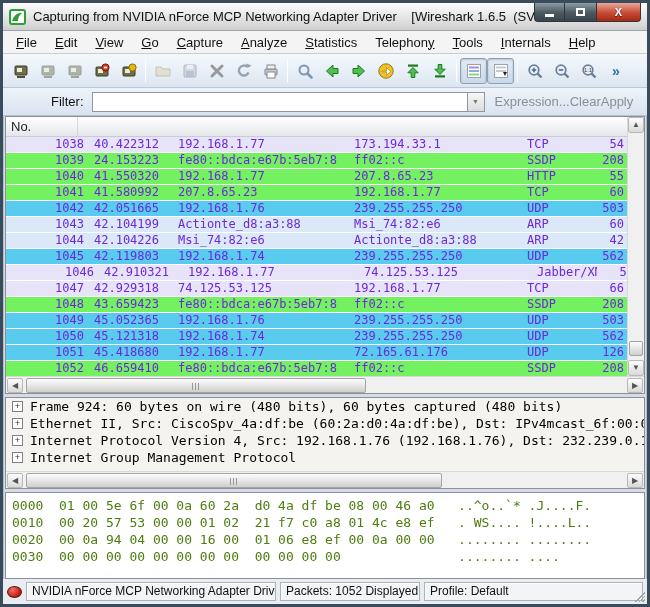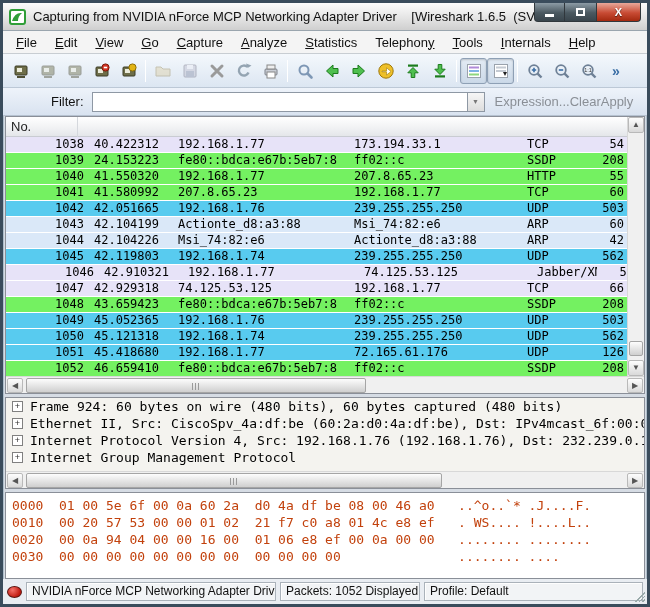--- a/index.html
+++ b/index.html
@@ -37,21 +37,21 @@
   .filterbar{ height:28px; background:linear-gradient(#EEF3FA,#D9E3F0); border-bottom:1px solid #B6C2D0; display:flex; align-items:center; padding:0 8px; font-size:13px; flex:0 0 28px;}
   .filter-label{ margin-right:8px; color:#111;margin-left:40px;}
   .filter-input{ height:20px; width:376px; border:1px solid #8E98A4; background:#fff; font-size:12px; padding:0 4px; font-family:"Liberation Sans",sans-serif;}
   .filter-drop{ width:17px; height:20px; border:1px solid #8E98A4; border-left:none; background:linear-gradient(#F6F6F6,#DDDDDD); display:flex; align-items:center; justify-content:center; font-size:7px; color:#777;}
   .filter-links{ display:flex; margin-left:10px; color:#8A8F96;}
   
   .list-pane{ flex:0 0 278px; background:#fff; border:1px solid #8A8F98; margin:0 2px; position:relative; overflow:hidden;}
   .list-header{ height:20px; background:linear-gradient(#FFFFFF,#F0F1F3 60%,#E4E6EA); border-bottom:1px solid #C9CCD2; display:flex; font-size:13px; color:#222; position:relative;flex-direction:column;}
   .hcell{ height:20px; line-height:19px; padding-left:5px; border-right:1px solid #D5D8DD; overflow:hidden; white-space:nowrap;}
   .rows{ position:absolute; top:20px; left:0; right:0; bottom:17px; overflow:hidden; background:#fff;}
-  .prow{ height:16px; display:flex; font-family:"DejaVu Sans Mono",monospace; font-size:12px; line-height:15px; color:#000000; border-bottom:1px solid #fff; white-space:pre; }
+  .prow{ height:16px; display:flex; font-family:"DejaVu Sans Mono",monospace; font-size:12px; line-height:15px; color:#6d28d9; border-bottom:1px solid #fff; white-space:pre; }
   .c-no{ width:80px; text-align:right; padding-right:2px; flex:0 0 80px;}
   .c-time{ width:78px; margin-left:8px; flex:0 0 78px; overflow:hidden;}
   .c-src{ width:179px; padding-left:6px; flex:0 0 179px; overflow:hidden;}
   .c-dst{ width:173px; padding-left:3px; flex:0 0 173px; overflow:hidden;}
   .c-proto{ width:63px; padding-left:3px; flex:0 0 63px; overflow:hidden;}
   .c-len{ width:37px; text-align:right; flex:0 0 37px; overflow:hidden;}
   
   .vsb{ position:absolute; top:0; right:0; bottom:17px; width:17px; background:#F0F0F0; border-left:1px solid #D8D8D8;}
   .sb-btn{ height:16px; width:100%; background:linear-gradient(#FDFDFD,#D9D9D9); border:1px solid #B9B9B9; border-radius:2px; color:#555; font-size:8px; text-align:center; line-height:14px;}
   .vsb .sb-btn.down{ position:absolute; bottom:0; }
@@ -63,21 +63,21 @@
   .hsb-thumb{ position:absolute; top:1px; height:15px; background:linear-gradient(#FDFDFD,#CFCFCF); border:1px solid #A5A5A5; border-radius:2px;}
   .grip{ position:absolute; top:4px; left:50%; width:9px; height:7px; margin-left:-4px;
     background:repeating-linear-gradient(90deg,#9A9A9A 0 1px,transparent 1px 3px);}
   
   .splitter{ height:3px; flex:0 0 3px;}
   .detail-pane{ flex:0 0 92px; background:#F4F3EF; border:1px solid #8A8F98; margin:0 2px; position:relative; overflow:hidden;}
   .dline{ height:17px; display:flex; align-items:center; padding-left:6px; font-family:"DejaVu Sans Mono",monospace; font-size:13px; white-space:pre; overflow:hidden; color:#000;}
   .expander{ width:11px; height:11px; border:1px solid #808080; background:#fff; font-size:9px; line-height:9px; text-align:center; color:#333; margin-right:7px; flex:0 0 11px; font-family:"Liberation Sans",sans-serif;}
   
   .hex-pane{ flex:1 1 auto; background:#fff; border:1px solid #8A8F98; margin:0 2px; overflow:hidden; padding:4px 0 0 6px;}
-  .hexline{ font-family:"DejaVu Sans Mono",monospace; font-size:13px; line-height:17px; white-space:pre; color:#c2410c;}
+  .hexline{ font-family:"DejaVu Sans Mono",monospace; font-size:13px; line-height:17px; white-space:pre; color:#4d7c0f;}
   
   .statusbar{ height:25px; flex:0 0 25px; background:#E9EDF2; display:flex; align-items:center; padding:2px 4px; gap:4px; font-size:12px; color:#111; position:relative;}
   .cap-dot{ width:15px; height:12px; border-radius:50%; background:radial-gradient(circle at 35% 30%, #F4716A, #C01A10 70%); border:1px solid #5A1410; flex:0 0 15px;}
   .sbox{ height:19px; border:1px solid #AAB2BA; background:#F2F4F6; box-shadow:inset 1px 1px 0 rgba(255,255,255,.9); line-height:17px; padding:0 5px; white-space:nowrap; overflow:hidden;}
   .sbox.iface{ width:250px; flex:0 0 250px;}
   .sbox.packets{ width:140px; flex:0 0 140px;}
   .sbox.profile{ flex:1;}
   .resize-grip{ position:absolute; right:2px; bottom:2px; width:12px; height:12px;
     background:
       linear-gradient(135deg, transparent 0 58%, #9aa 58% 64%, transparent 64% 72%, #9aa 72% 78%, transparent 78% 86%, #9aa 86% 92%, transparent 92%);}

